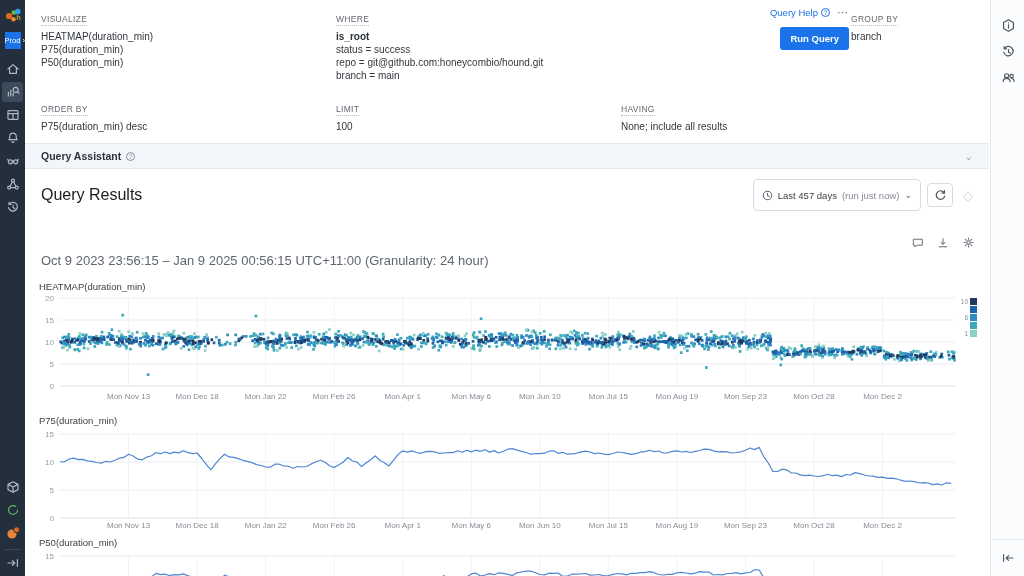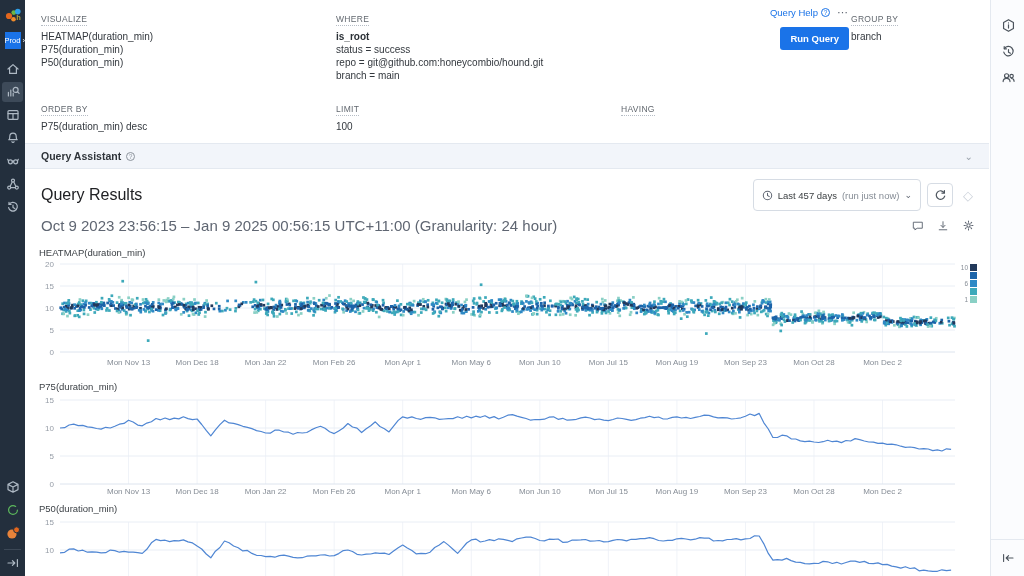--- a/index.html
+++ b/index.html
@@ -49,21 +49,21 @@
   .res-title { font-size:16px; color:#202124; }
   .res-ctrls { display:flex; align-items:center; gap:6px; }
   .pill { display:flex; align-items:center; gap:5px; border:1px solid #d6dce4; border-radius:4px; height:32px; padding:0 8px; font-size:9.5px; color:#3c4043; cursor:pointer; background:#fff; }
   .pill .note { color:#868d96; }
   .pill svg { stroke:#5f6672; fill:none; stroke-width:1.1; stroke-linecap:round; }
   .sqbtn { width:26px; height:24px; border:1px solid #d6dce4; border-radius:4px; background:#fff; display:flex; align-items:center; justify-content:center; cursor:pointer; }
   .sqbtn svg { stroke:#4c545d; fill:none; stroke-width:1.2; stroke-linecap:round; stroke-linejoin:round; }
   .ghosticon { color:#c9cfd8; font-size:13px; padding:0 4px; }
 
   .res-meta { display:flex; align-items:center; justify-content:space-between; padding:4px 14px 6px 16px; }
-  .meta-text { font-size:15px; color:#5f6672; }
+  .meta-text { font-size:13px; color:#5f6672;margin-top:36px; }
   .meta-icons { display:flex; align-items:center; gap:13px; }
   .meta-icons svg { stroke:#5f6672; fill:none; stroke-width:1.1; stroke-linecap:round; stroke-linejoin:round; cursor:pointer; }
 
   .chart-block { position:relative; padding:4px 0 0 10px; }
   .chart-title { font-size:9.5px; color:#3c4146; margin:3px 0 0 4px; }
   .chart-block svg.plot { display:block; }
   .heat-legend { position:absolute; right:12px; top:24px; display:flex; flex-direction:column; }
   .hl-row { display:flex; align-items:flex-start; gap:2px; height:8px; }
   .hl-label { width:10px; text-align:right; font-size:6.5px; color:#868d96; line-height:7px; }
   .hl-sq { width:7px; height:7px; }
@@ -192,20 +192,21 @@
       <div class="bcell brow2">
         <span class="blabel">ORDER BY</span>
         <div class="bval">P75(duration_min) desc</div>
       </div>
       <div class="bcell brow2">
         <span class="blabel">LIMIT</span>
         <div class="bval">100</div>
       </div>
       <div class="bcell brow2">
         <span class="blabel">HAVING</span>
+        <div class="bval">None; include all results</div>
       </div>
       <div class="bcell brow2"></div>
     </div>
 
     <div class="assistant">
       <span class="t">Query Assistant</span>
       <span class="acirc">?</span>
       <span class="achev">⌄</span>
     </div>
 

